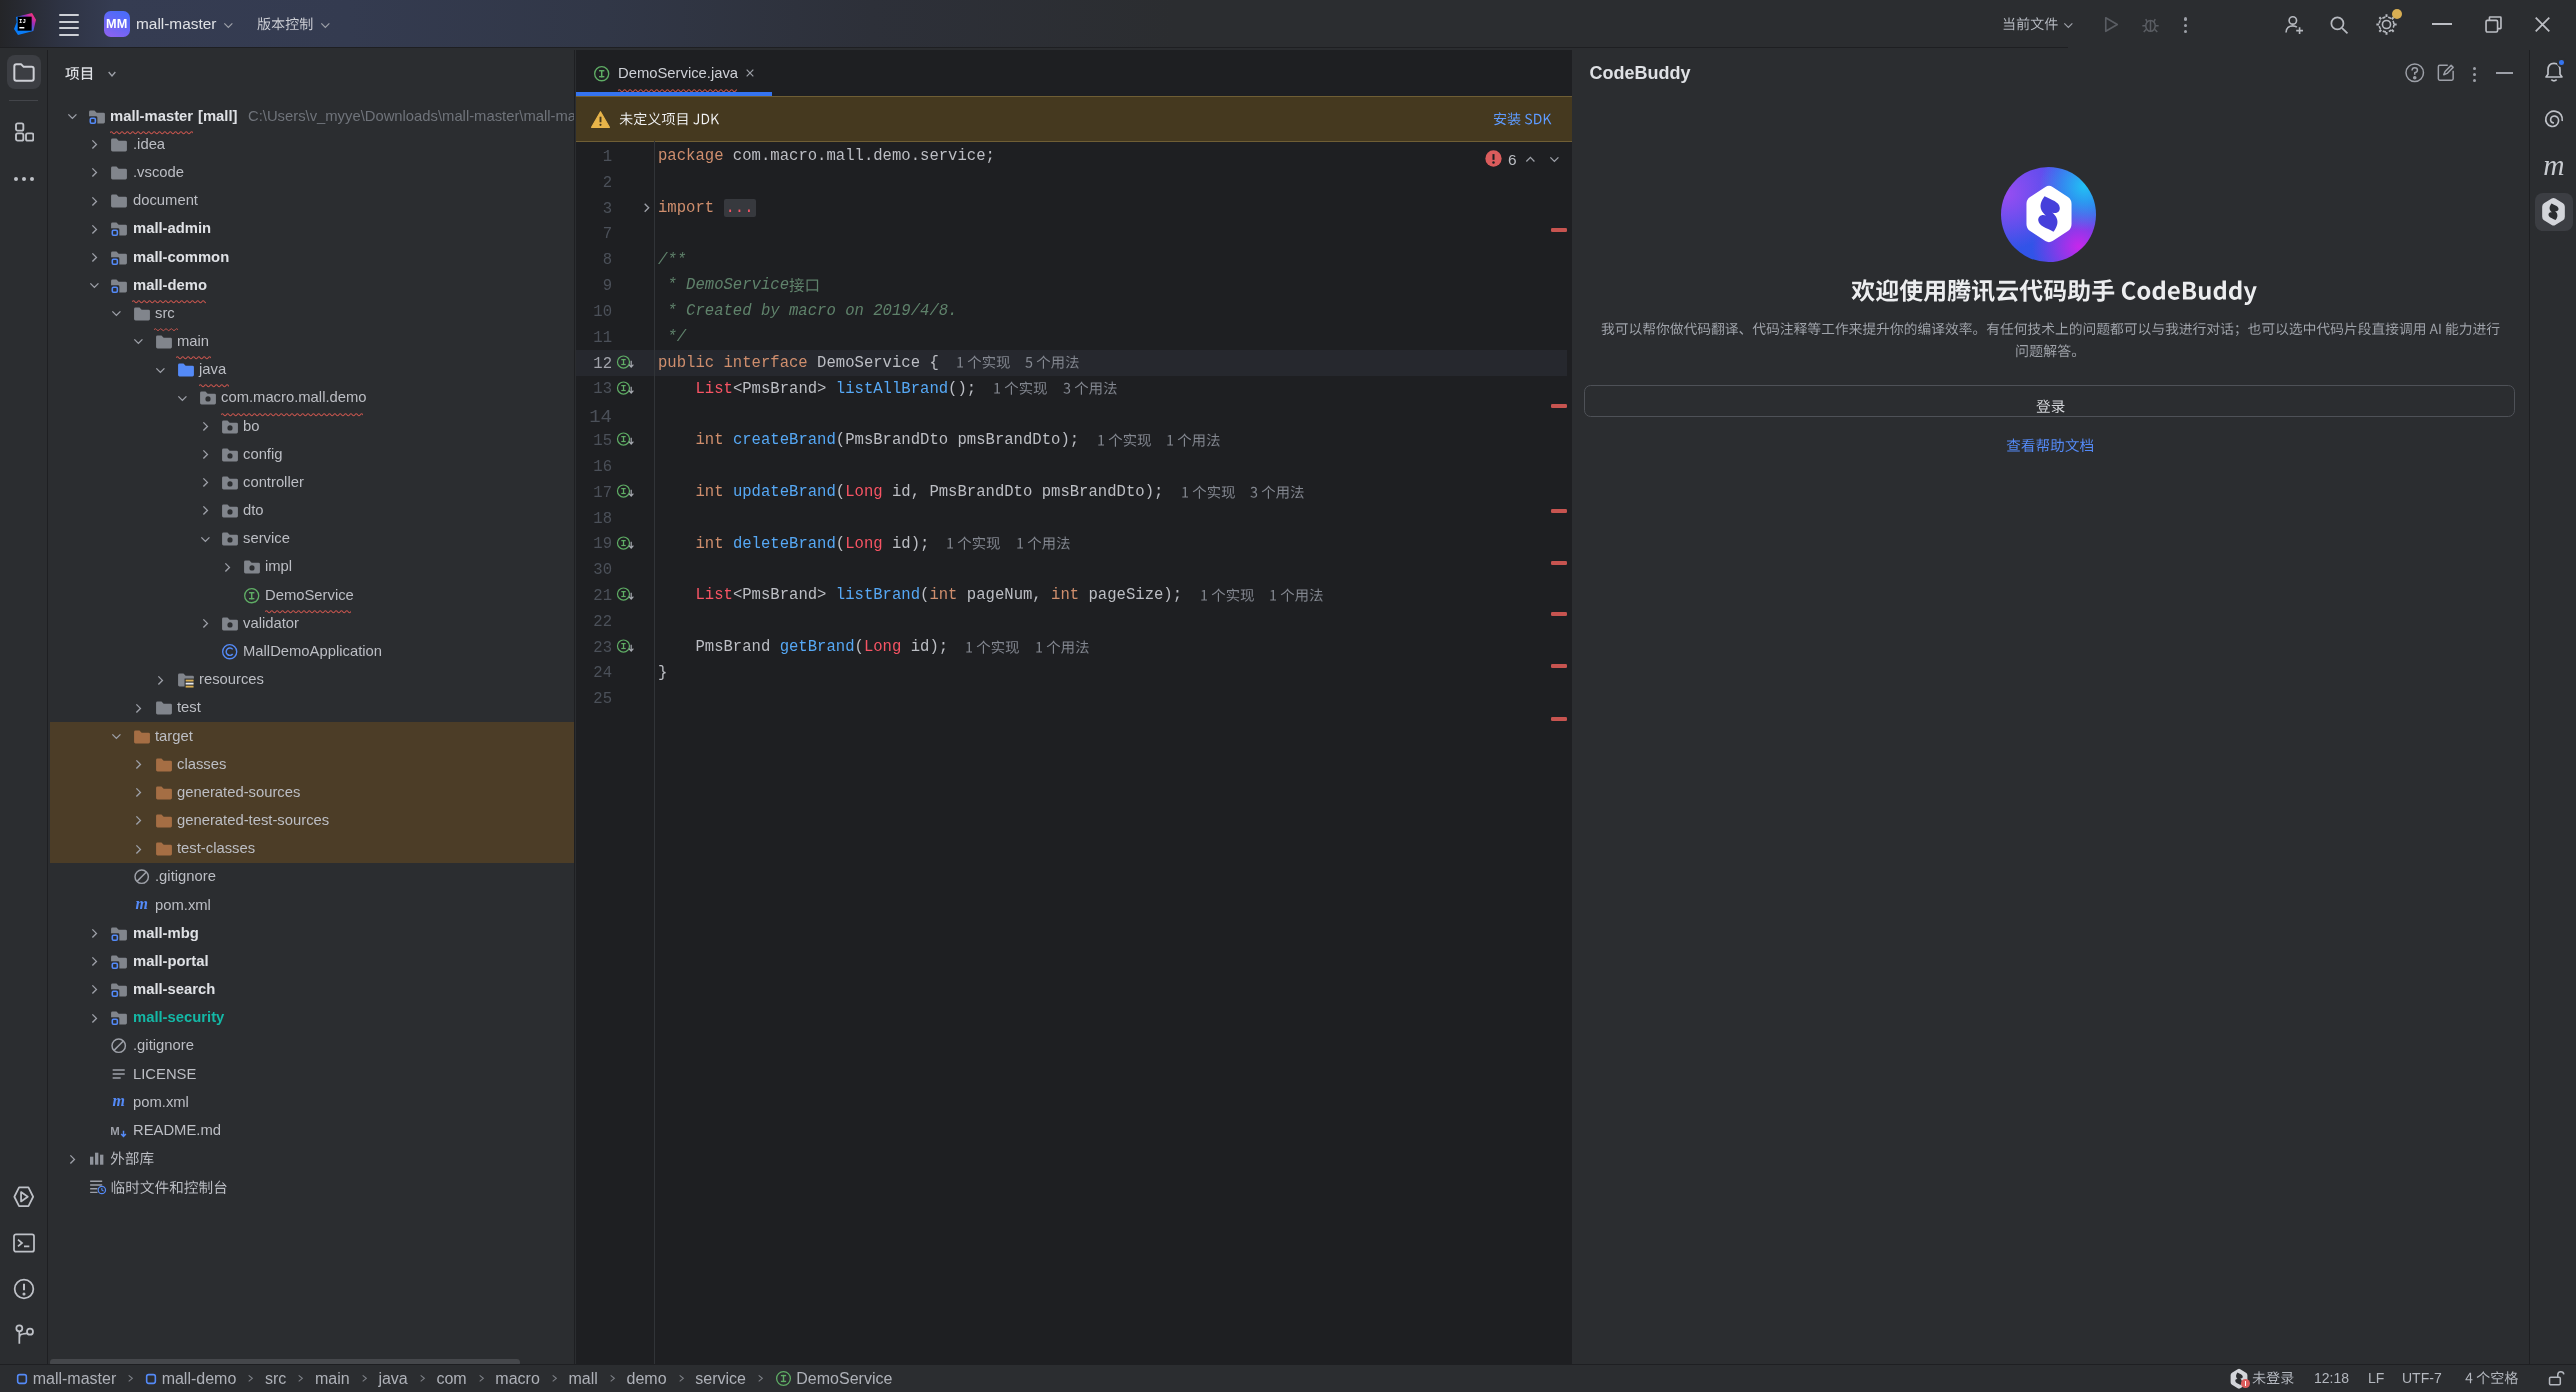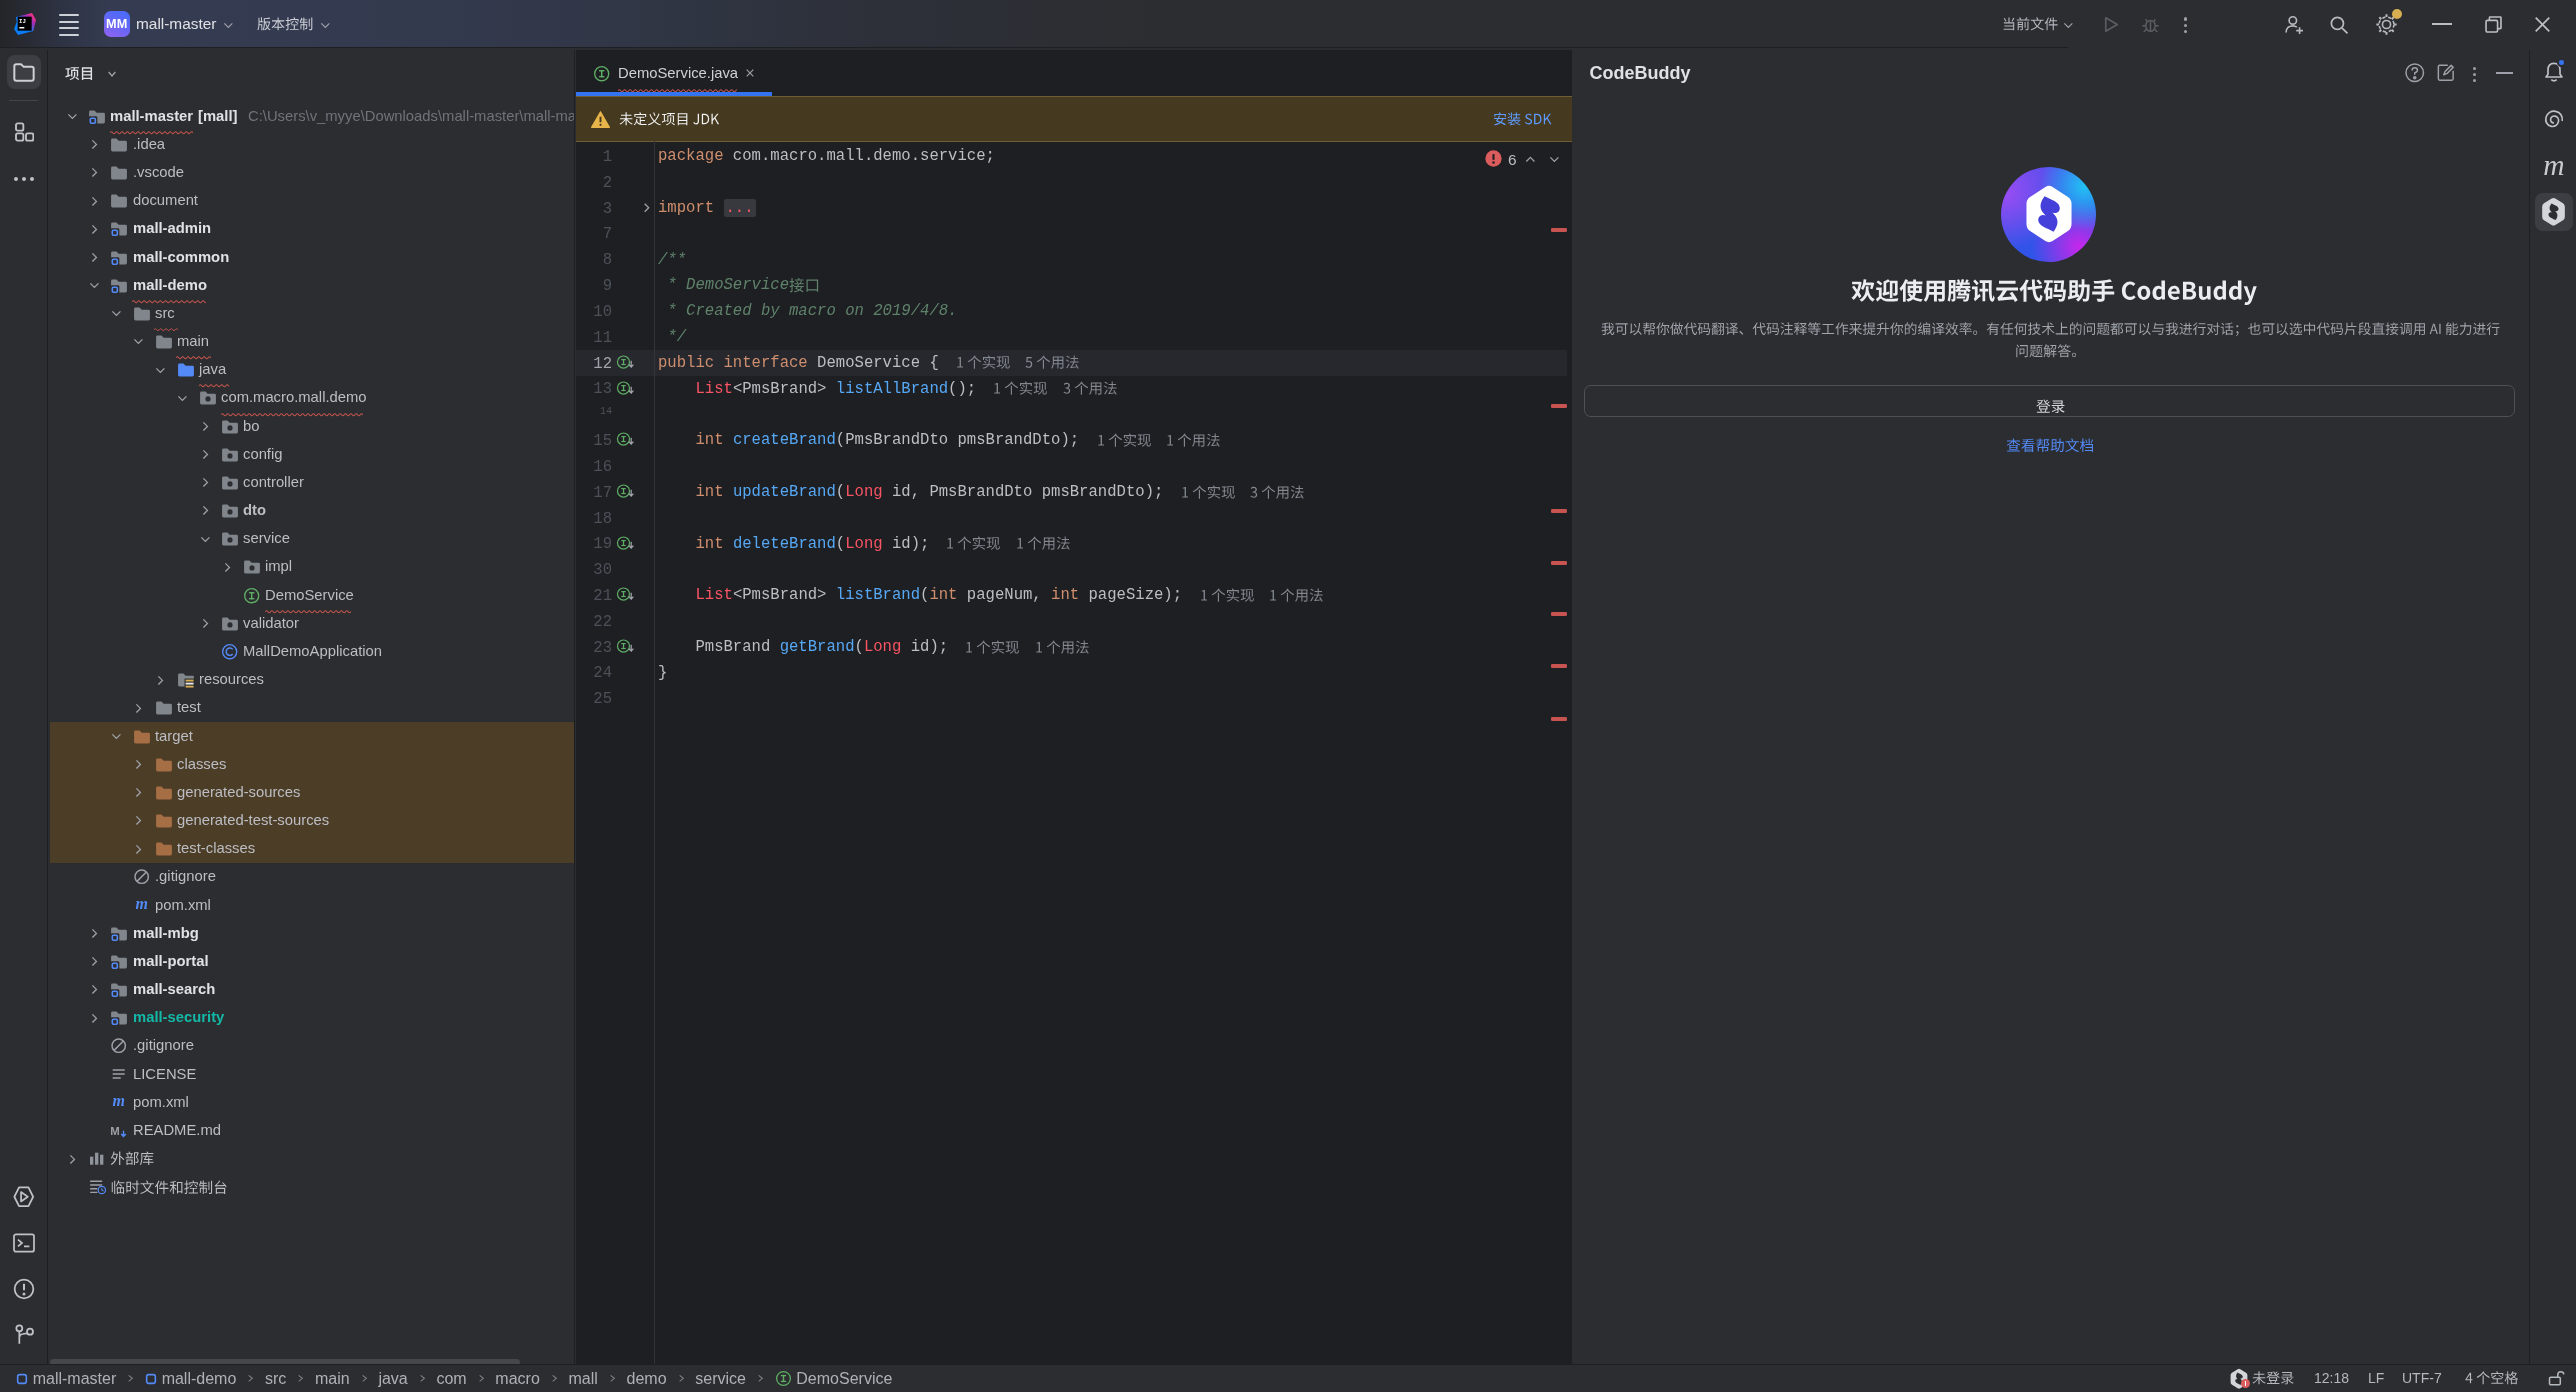--- a/index.html
+++ b/index.html
@@ -242,21 +242,21 @@
         <circle cx="12.5" cy="13.8" r="3.6" fill="#2B2D30"></circle>
       </svg>
       <div class="abs" style="left:193px;top:424px;font-size:14.8px;color:#BCBEC4;font-weight:normal;white-space:nowrap">controller</div>
       <svg class="abs" style="left:148px;top:453px" width="14.8" height="14.8" viewBox="0 0 22 22">
         <path d="M8 5 L14 11 L8 17" stroke="#9DA0A8" stroke-width="2" fill="none"></path>
       </svg>
       <svg class="abs" style="left:171px;top:452px" width="18" height="18" viewBox="0 0 25 25">
         <path d="M1.5 5.5 Q1.5 3.5 3.5 3.5 L9 3.5 L12 6.5 L21.5 6.5 Q23.5 6.5 23.5 8.5 L23.5 19.5 Q23.5 21.5 21.5 21.5 L3.5 21.5 Q1.5 21.5 1.5 19.5 Z" fill="#81858C"></path>
         <circle cx="12.5" cy="13.8" r="3.6" fill="#2B2D30"></circle>
       </svg>
-      <div class="abs" style="left:193px;top:452px;font-size:14.8px;color:#BCBEC4;font-weight:bold;white-space:nowrap">dto</div>
+      <div class="abs" style="left:193px;top:452px;font-size:14.8px;color:#BCBEC4;font-weight:normal;white-space:nowrap">dto</div>
       <svg class="abs" style="left:148px;top:482px" width="14.8" height="14.8" viewBox="0 0 22 22">
         <path d="M5 8 L11 14 L17 8" stroke="#9DA0A8" stroke-width="2" fill="none"></path>
       </svg>
       <svg class="abs" style="left:171px;top:480px" width="18" height="18" viewBox="0 0 25 25">
         <path d="M1.5 5.5 Q1.5 3.5 3.5 3.5 L9 3.5 L12 6.5 L21.5 6.5 Q23.5 6.5 23.5 8.5 L23.5 19.5 Q23.5 21.5 21.5 21.5 L3.5 21.5 Q1.5 21.5 1.5 19.5 Z" fill="#81858C"></path>
         <circle cx="12.5" cy="13.8" r="3.6" fill="#2B2D30"></circle>
       </svg>
       <div class="abs" style="left:193px;top:480px;font-size:14.8px;color:#BCBEC4;font-weight:normal;white-space:nowrap">service</div>
       <svg class="abs" style="left:170px;top:510px" width="14.8" height="14.8" viewBox="0 0 22 22">
         <path d="M8 5 L14 11 L8 17" stroke="#9DA0A8" stroke-width="2" fill="none"></path>
@@ -480,21 +480,21 @@
       <div class="abs mono" style="left:0;top:98px;width:36px;text-align:right;font-size:15.6px;color:#4B5059">1</div>
       <div class="abs mono" style="left:0;top:124px;width:36px;text-align:right;font-size:15.6px;color:#4B5059">2</div>
       <div class="abs mono" style="left:0;top:150px;width:36px;text-align:right;font-size:15.6px;color:#4B5059">3</div>
       <div class="abs mono" style="left:0;top:175px;width:36px;text-align:right;font-size:15.6px;color:#4B5059">7</div>
       <div class="abs mono" style="left:0;top:201px;width:36px;text-align:right;font-size:15.6px;color:#4B5059">8</div>
       <div class="abs mono" style="left:0;top:227px;width:36px;text-align:right;font-size:15.6px;color:#4B5059">9</div>
       <div class="abs mono" style="left:0;top:253px;width:36px;text-align:right;font-size:15.6px;color:#4B5059">10</div>
       <div class="abs mono" style="left:0;top:279px;width:36px;text-align:right;font-size:15.6px;color:#4B5059">11</div>
       <div class="abs mono" style="left:0;top:305px;width:36px;text-align:right;font-size:15.6px;color:#A1A3AB">12</div>
       <div class="abs mono" style="left:0;top:330px;width:36px;text-align:right;font-size:15.6px;color:#4B5059">13</div>
-      <div class="abs mono" style="left:0;top:356px;width:36px;text-align:right;font-size:10px;color:#4B5059">14</div>
+      <div class="abs mono" style="left:0;top:356px;width:36px;text-align:right;font-size:19px;color:#4B5059">14</div>
       <div class="abs mono" style="left:0;top:382px;width:36px;text-align:right;font-size:15.6px;color:#4B5059">15</div>
       <div class="abs mono" style="left:0;top:408px;width:36px;text-align:right;font-size:15.6px;color:#4B5059">16</div>
       <div class="abs mono" style="left:0;top:434px;width:36px;text-align:right;font-size:15.6px;color:#4B5059">17</div>
       <div class="abs mono" style="left:0;top:460px;width:36px;text-align:right;font-size:15.6px;color:#4B5059">18</div>
       <div class="abs mono" style="left:0;top:485px;width:36px;text-align:right;font-size:15.6px;color:#4B5059">19</div>
       <div class="abs mono" style="left:0;top:511px;width:36px;text-align:right;font-size:15.6px;color:#4B5059">30</div>
       <div class="abs mono" style="left:0;top:537px;width:36px;text-align:right;font-size:15.6px;color:#4B5059">21</div>
       <div class="abs mono" style="left:0;top:563px;width:36px;text-align:right;font-size:15.6px;color:#4B5059">22</div>
       <div class="abs mono" style="left:0;top:589px;width:36px;text-align:right;font-size:15.6px;color:#4B5059">23</div>
       <div class="abs mono" style="left:0;top:614px;width:36px;text-align:right;font-size:15.6px;color:#4B5059">24</div>

